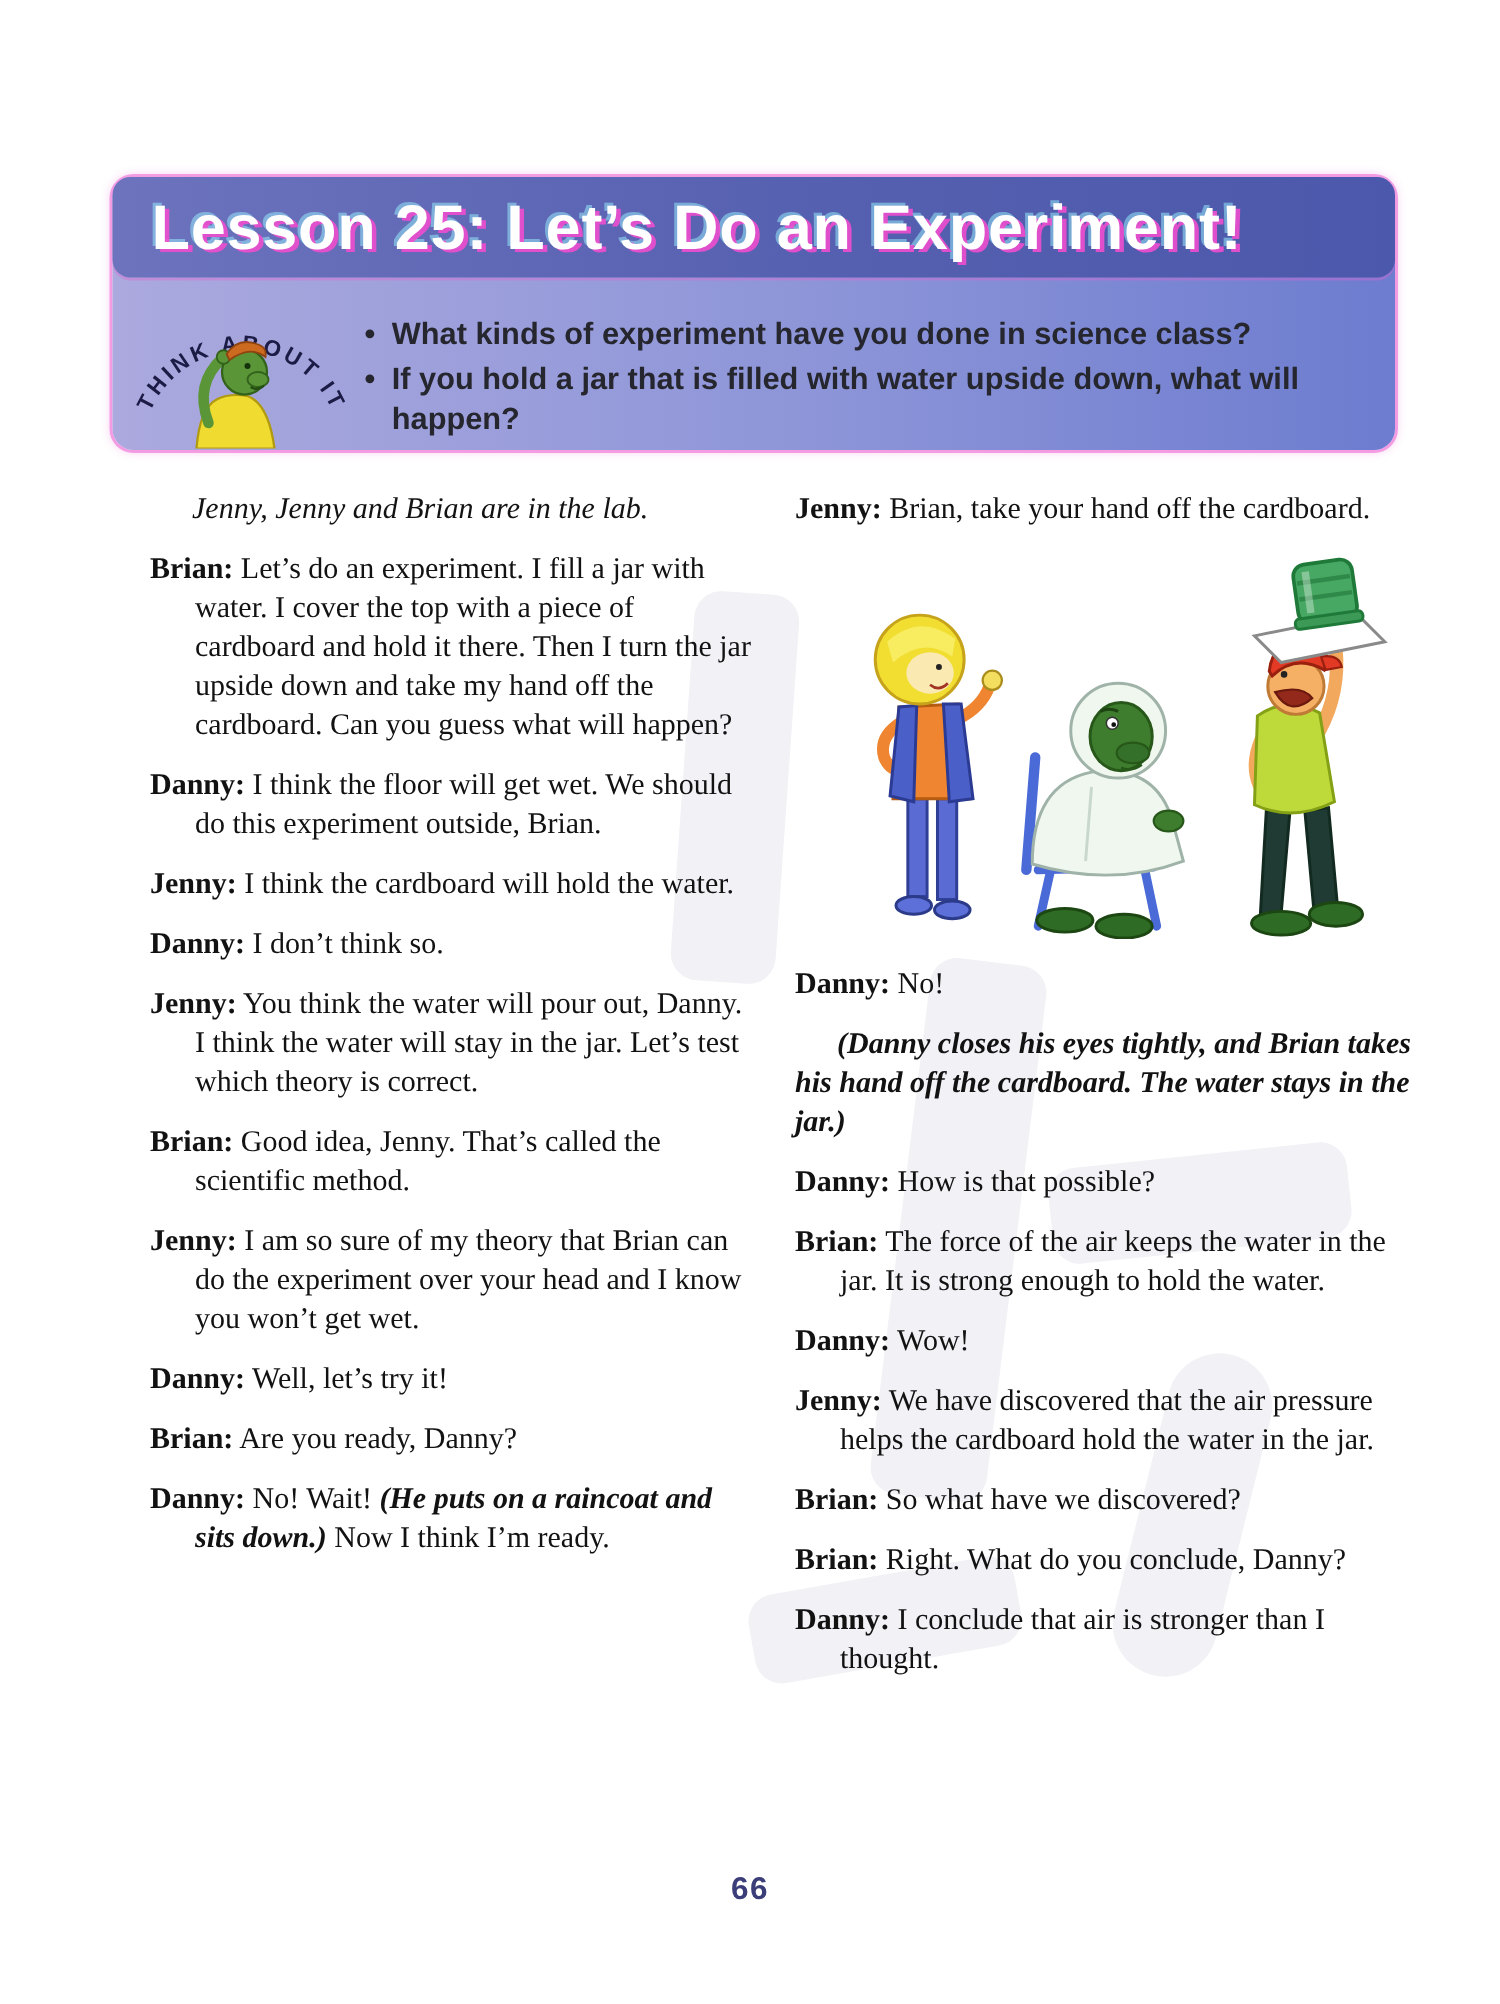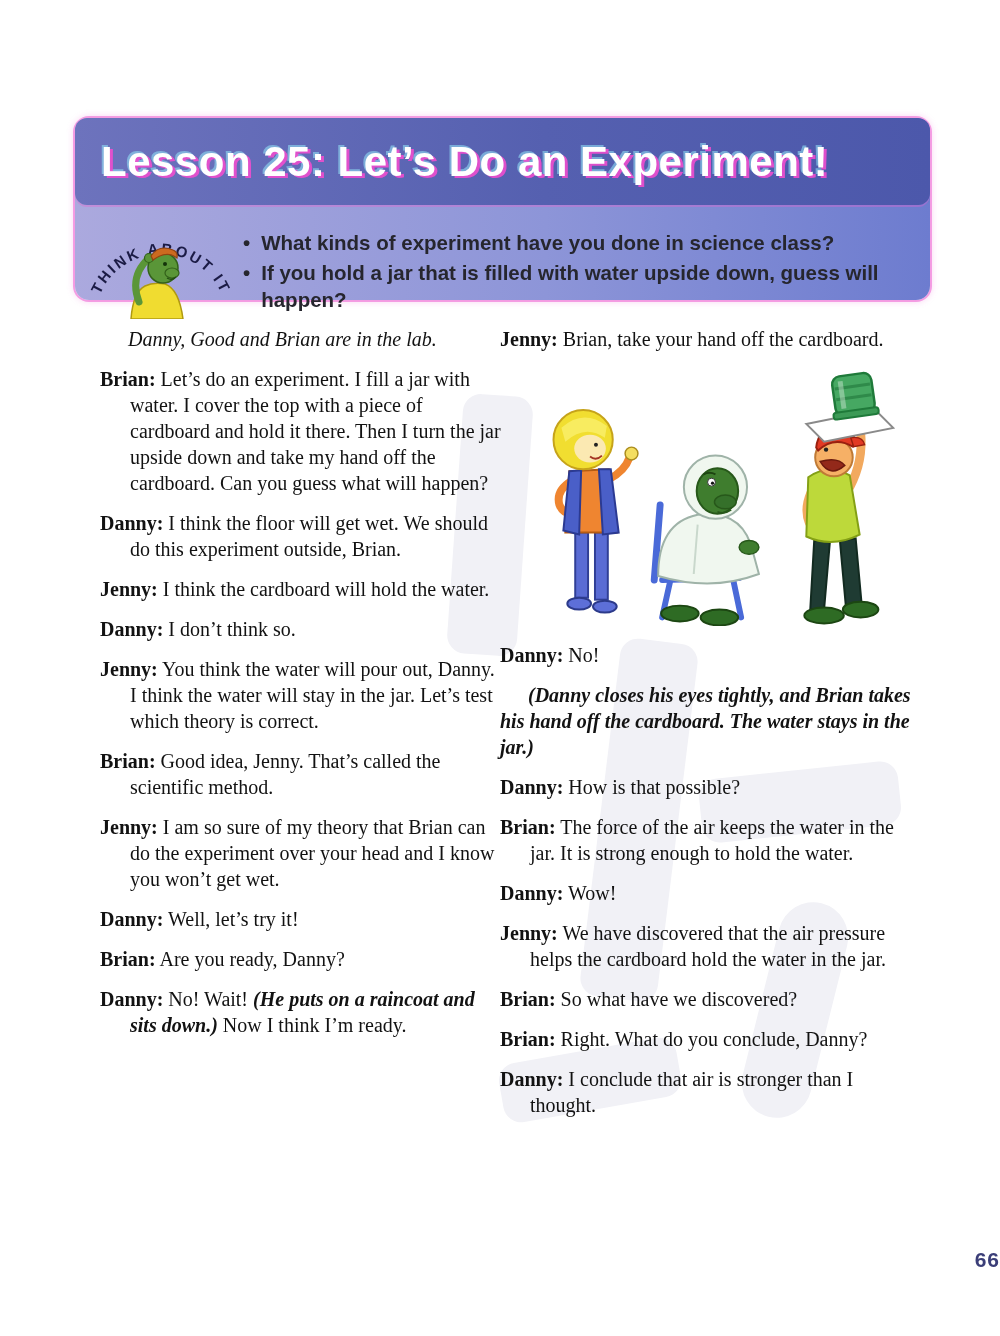--- a/index.html
+++ b/index.html
@@ -24,21 +24,21 @@
   
   .banner {
     position:absolute; left:75px; top:118px; width:855px; height:182px;
     border-radius:14px;
     background: linear-gradient(90deg,#aba9de 0%, #8d95d8 55%, #6d7ccf 100%);
     box-shadow: 0 0 0 2px rgba(236,95,210,0.55), 0 0 6px 2px rgba(236,95,210,0.25);
     z-index:2;
     display:flex; flex-direction:column;
   }
   .banner-title-bar {
-    height:87px; flex:none;
+    height:67px; flex:none;
     border-radius:12px;
     background: linear-gradient(90deg,#6d73bd 0%, #5560b0 55%, #4c58ab 100%);
     box-shadow: 0 2px 0 rgba(236,95,210,0.35);
     display:flex; align-items:center; padding-left:26px;
   }
   .banner-title-bar h1 {
     margin:0;
     font-family:"Liberation Sans", sans-serif;
     font-weight:bold;
     font-size:42px;
@@ -55,37 +55,37 @@
     font-family:"Liberation Sans", sans-serif;
     font-weight:bold; font-size:20.5px; line-height:27px;
     color:#26262e;
   }
   .bullets li + li { margin-top:3px; }
   .bullet-dot { flex:none; }
 
   
   .col { position:absolute; top:326px; z-index:1; }
   .col-left  { left:100px; width:402px; }
-  .col-right { left:500px; width:420px; }
+  .col-right { left:530px; width:420px; }
   .line {
     margin:0 0 14px 0;
     font-size:20px; line-height:26px; color:#121212;
   }
   .speech { padding-left:30px; text-indent:-30px; }
   .intro  { font-style:italic; text-indent:28px; }
   .stage  { font-style:italic; font-weight:bold; text-indent:28px; }
   .stage-inline { font-style:italic; font-weight:bold; }
   .speaker { font-weight:bold; }
 
   .illustration-wrap { margin:4px 0 12px 14px; }
 
   
   .page-number {
     position:absolute; left:0; top:1248px; width:100%;
-    text-align:right;
+    text-align:center;
     font-family:"Liberation Sans", sans-serif;
     font-weight:bold; font-size:21px; letter-spacing:1px;
     color:#3b3e78; z-index:1;
   }
 </style>
 </head>
 <body>
 
 <div class="page">
 
@@ -120,28 +120,28 @@
           </g>
         </svg>
       </div>
       <ul class="bullets">
         <li>
           <span class="bullet-dot">•</span>
           <span>What kinds of experiment have you done in science class?</span>
         </li>
         <li>
           <span class="bullet-dot">•</span>
-          <span>If you hold a jar that is filled with water upside down, guess will happen?</span>
+          <span>If you hold a jar that is filled with water upside down, what will happen?</span>
         </li>
       </ul>
     </div>
   </div>
 
   <div class="col col-left" id="dialogue-left">
-      <p class="line intro">Danny, Good and Brian are in the lab.</p>
+      <p class="line intro">Jenny, Jenny and Brian are in the lab.</p>
       <p class="line speech"><b class="speaker">Brian:</b> Let’s do an experiment. I fill a jar with water. I cover the top with a piece of cardboard and hold it there. Then I turn the jar upside down and take my hand off the cardboard. Can you guess what will happen?</p>
       <p class="line speech"><b class="speaker">Danny:</b> I think the floor will get wet. We should do this experiment outside, Brian.</p>
       <p class="line speech"><b class="speaker">Jenny:</b> I think the cardboard will hold the water.</p>
       <p class="line speech"><b class="speaker">Danny:</b> I don’t think so.</p>
       <p class="line speech"><b class="speaker">Jenny:</b> You think the water will pour out, Danny. I think the water will stay in the jar. Let’s test which theory is correct.</p>
       <p class="line speech"><b class="speaker">Brian:</b> Good idea, Jenny. That’s called the scientific method.</p>
       <p class="line speech"><b class="speaker">Jenny:</b> I am so sure of my theory that Brian can do the experiment over your head and I know you won’t get wet.</p>
       <p class="line speech"><b class="speaker">Danny:</b> Well, let’s try it!</p>
       <p class="line speech"><b class="speaker">Brian:</b> Are you ready, Danny?</p>
       <p class="line speech"><b class="speaker">Danny:</b> No! Wait! <em class="stage-inline">(He puts on a raincoat and sits down.)</em> Now I think I’m ready.</p>

